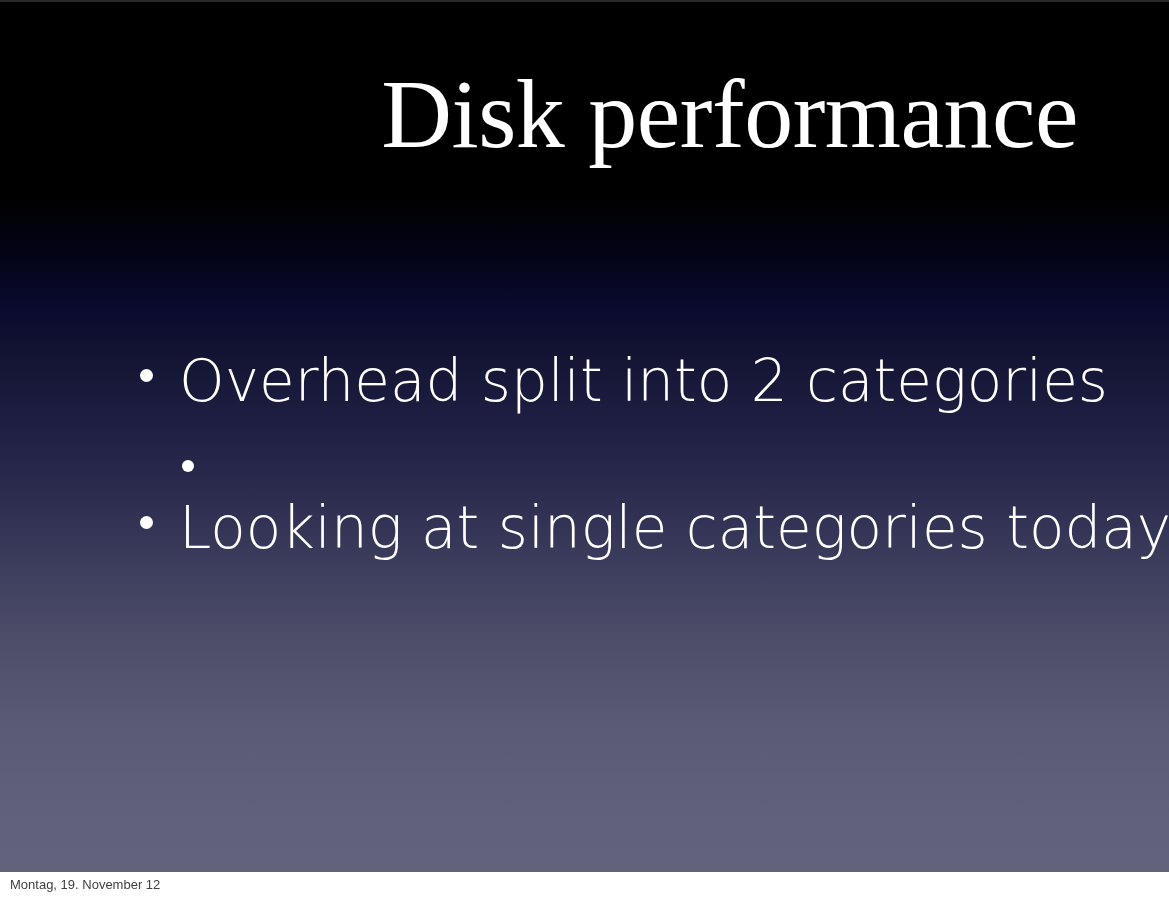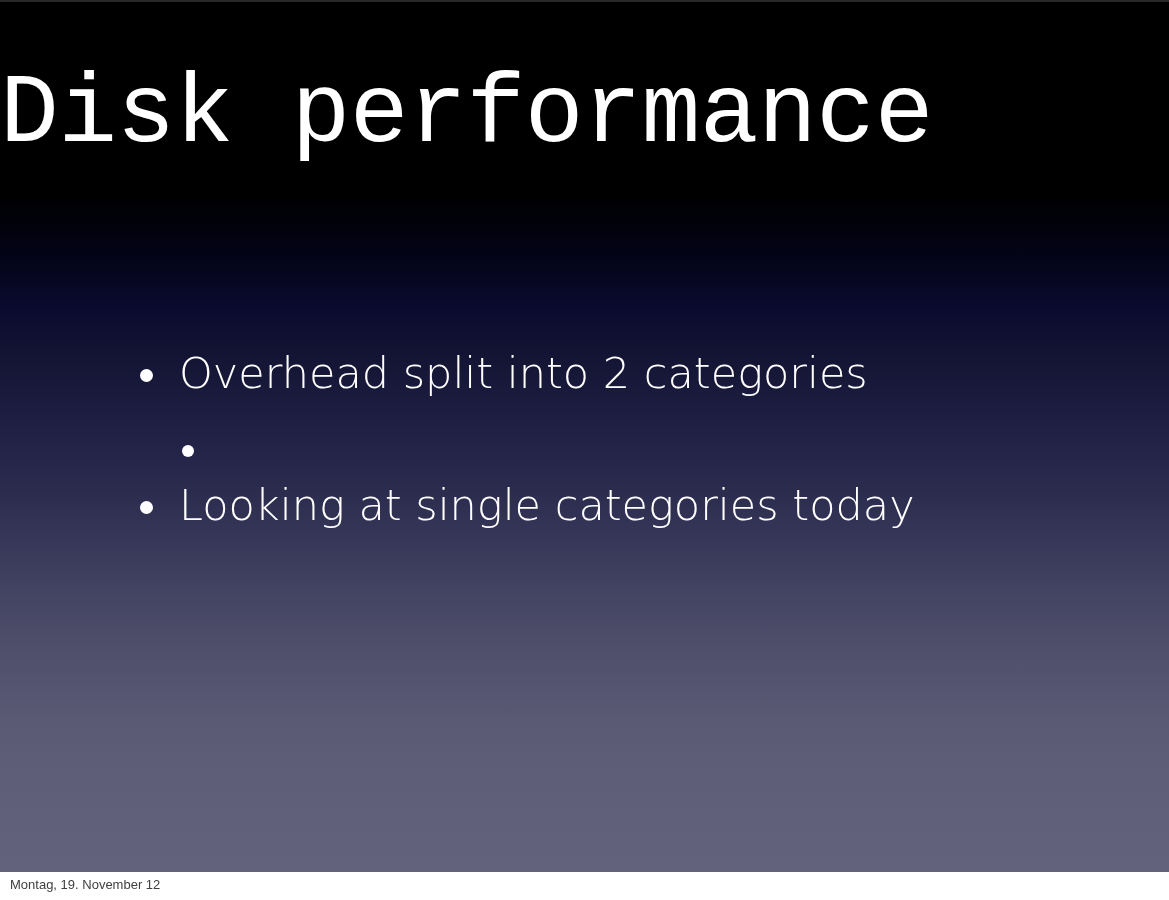--- a/index.html
+++ b/index.html
@@ -56,23 +56,23 @@
     height: 2px;
     background: rgba(255,255,255,0.16);
   }
 
   
   .slide-title {
     position: absolute;
     left: 0;
     top: 62px;
     width: 1078px;
-    text-align: left;
+    text-align: right;
     color: #ffffff;
-    font-family: Liberation Mono, monospace;
+    font-family: Liberation Serif, serif;
     font-weight: 300;
     font-size: 98px;
     line-height: 1.08;
     letter-spacing: -0.5px;
     white-space: nowrap;
   }
 
   
   .bullet-list {
     position: absolute;
@@ -83,21 +83,21 @@
 
   .bullet-row {
     display: flex;
     align-items: flex-start;
     color: #ffffff;
     font-family: "DejaVu Sans", sans-serif;
     font-weight: 300;
   }
 
   .bullet-row.level-1 {
-    font-size: 43px;
+    font-size: 58px;
     line-height: 1.0;
     margin-left: 0;
     margin-bottom: 35px;
   }
 
   .bullet-row.level-2 {
     font-size: 38px;
     line-height: 1.0;
     margin-left: 42px;
     margin-bottom: 27px;

